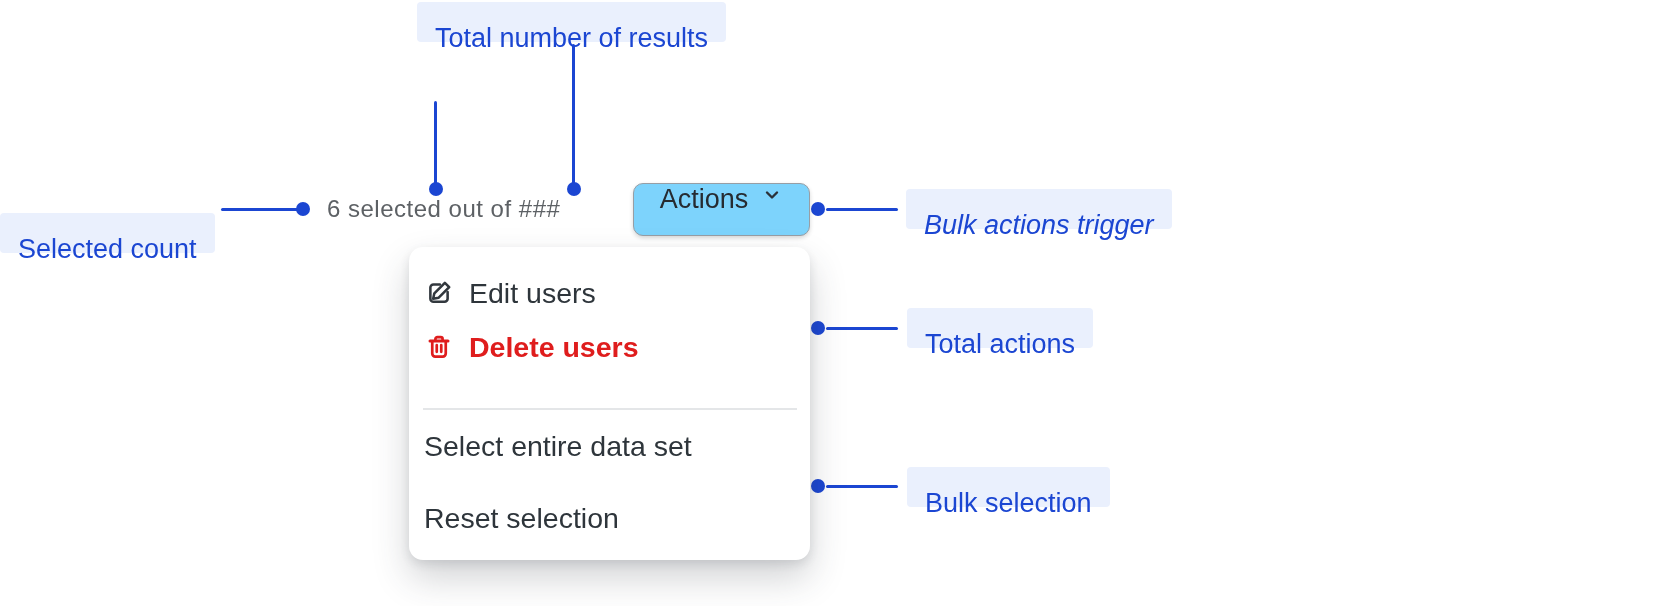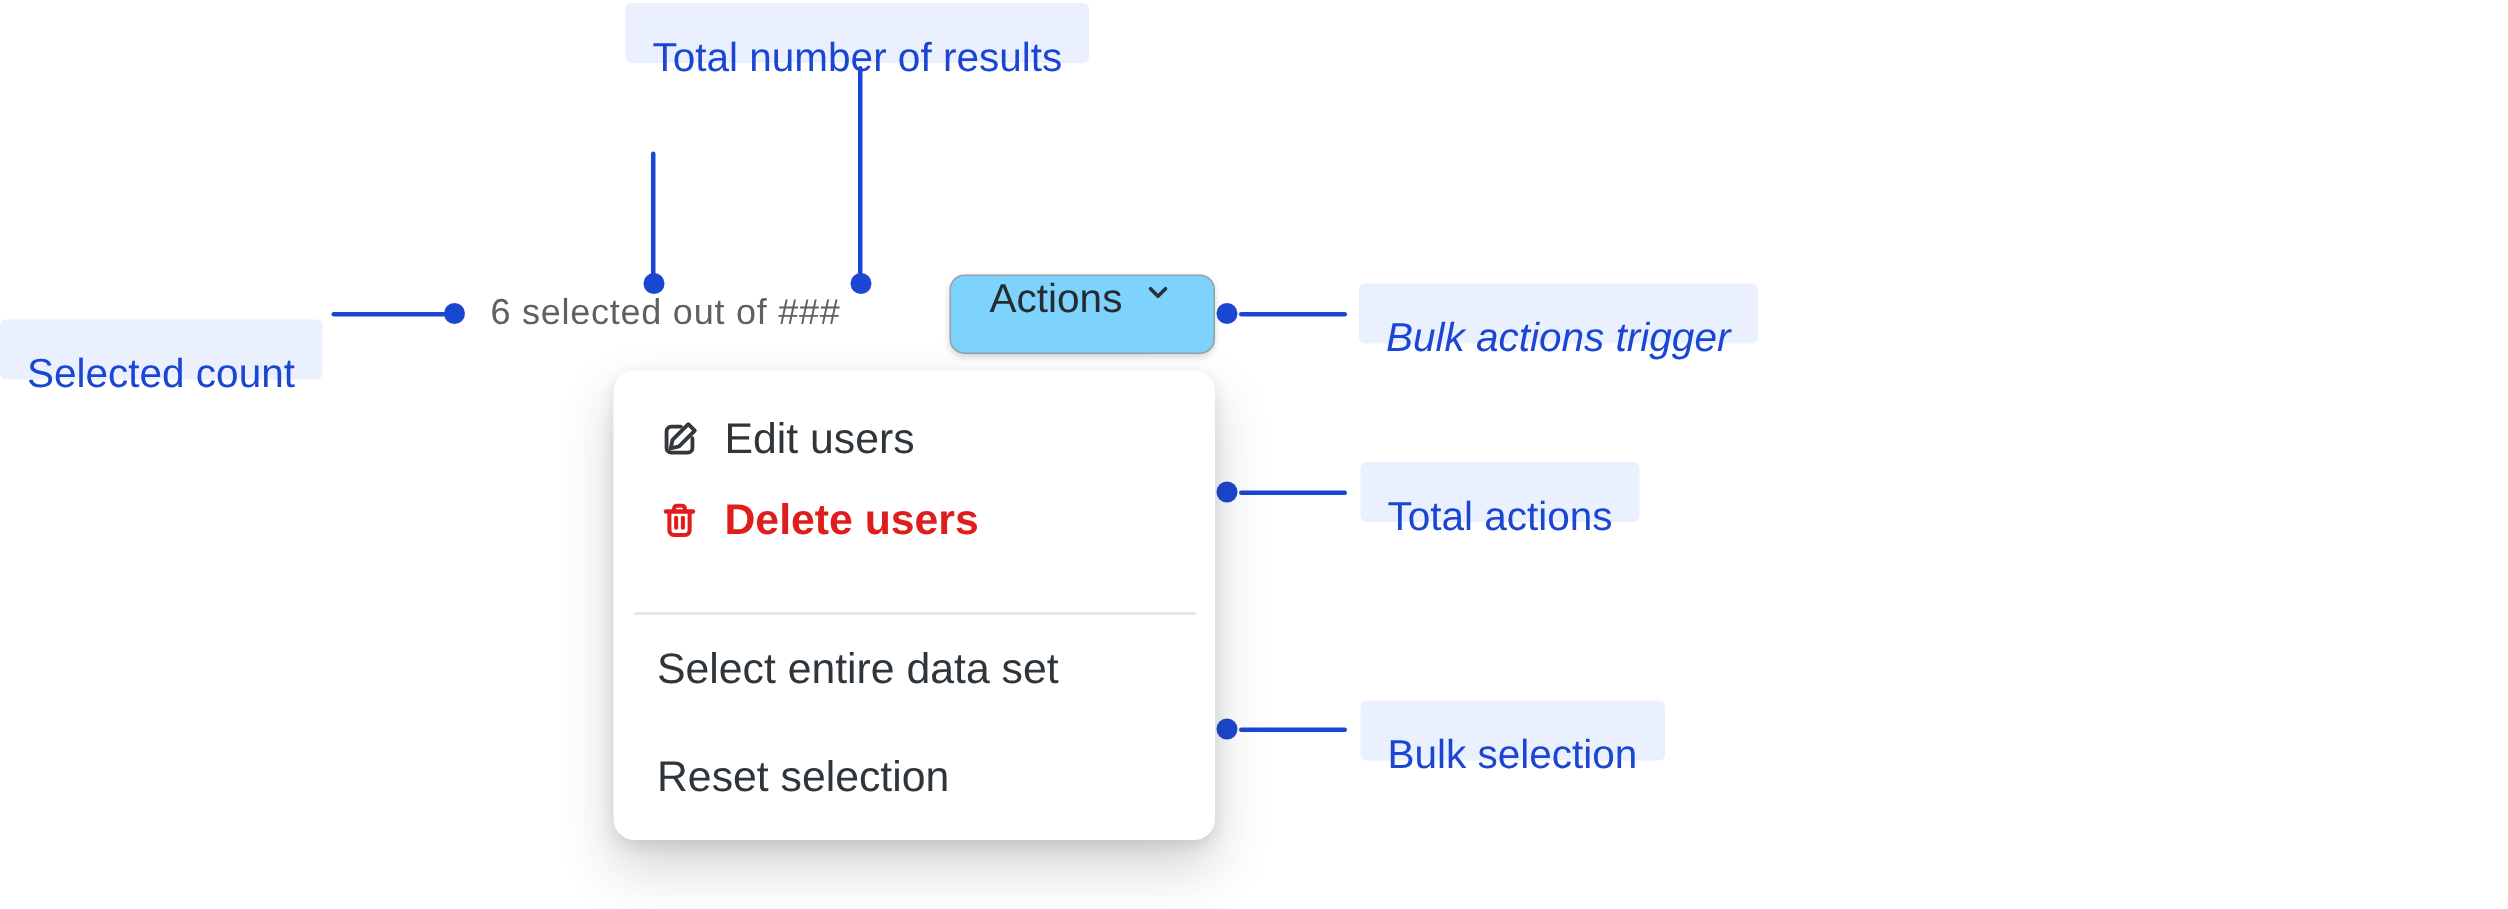--- a/index.html
+++ b/index.html
@@ -61,21 +61,21 @@
   
   .menu{
     position:absolute;left:409px;top:247px;
     width:401px;height:313px;
     background:#fff;border-radius:14px;
     box-shadow:0 18px 36px rgba(50,55,65,.22),0 4px 10px rgba(50,55,65,.12);
   }
   .menu-item{
     position:absolute;left:0;width:100%;height:44px;
     display:flex;align-items:center;
-    padding-left:29px;
+    padding-left:15px;
     font-size:28.5px;color:var(--menu-text);
     cursor:pointer;white-space:nowrap;
   }
   .menu-item .mi-icon{width:30px;height:30px;margin-right:15px;flex:0 0 auto;display:block;}
   .menu-item.destructive{color:var(--critical-red);}
   .menu-divider{
     position:absolute;left:14px;right:13px;top:161px;
     height:2px;background:var(--divider);
   }
   .row-1{top:24px;}

